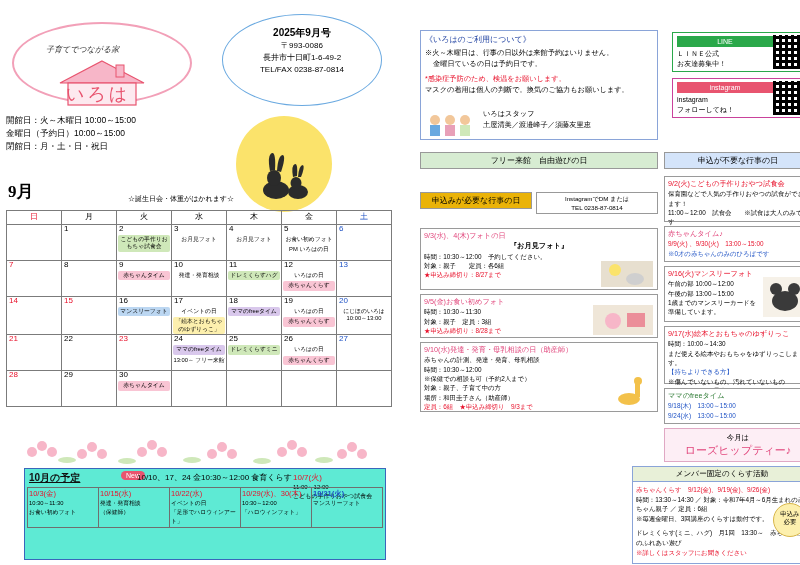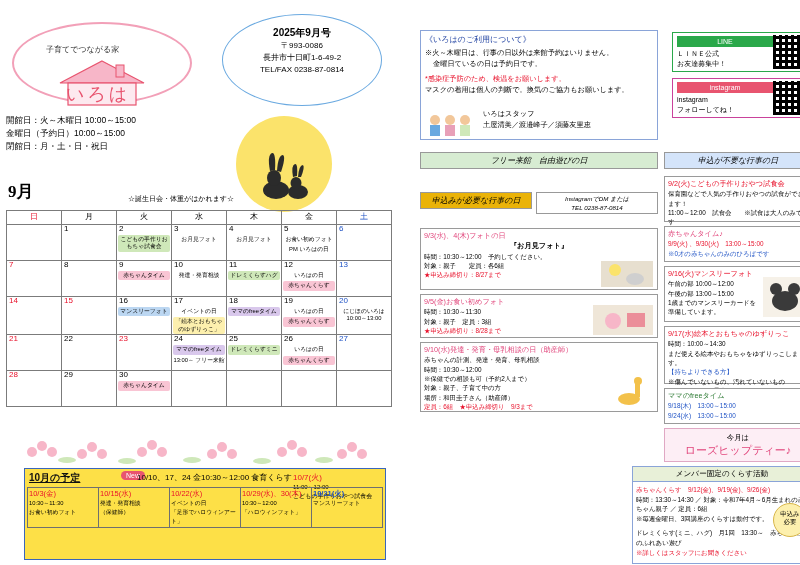--- a/index.html
+++ b/index.html
@@ -16,21 +16,21 @@
   .page { position: relative; width:800px; height:565px; }
 
   
   .left { position:absolute; left:4px; top:4px; width:392px; height:557px; }
 
   .header-box { position:relative; height:140px; }
   .oval {
     position:absolute; left:8px; top:18px; width:180px; height:82px;
     border:2px solid #f2a0b8; border-radius:50%;
   }
-  .tagline { position:absolute; left:42px; top:40px; font-size:8px; color:#333; }
+  .tagline { position:absolute; left:42px; top:40px; font-size:8px; color:#333;font-style:italic; }
   .logo-house { position:absolute; left:52px; top:55px; width:92px; height:48px; }
   .logo-text {
     position:absolute; left:62px; top:78px; font-size:18px; color:#e8546f;
     letter-spacing:3px; font-family:"Liberation Serif", serif;
   }
   .addr-circle {
     position:absolute; left:218px; top:10px; width:160px; height:92px;
     border:1.5px solid #6aa9e0; border-radius:50%;
     text-align:center; padding-top:10px; line-height:1.5; font-size:8px;
   }
@@ -67,21 +67,21 @@
   .pill-pink { background:#f9c5d4; }
   .pill-green { background:#cfe8b9; }
   .pill-blue { background:#bcd7f2; }
   .pill-yellow { background:#fdf0ae; }
   .pill-purple { background:#d9c8ec; }
   .pill-plain { background:transparent; }
 
   
   .oct-box {
     position:absolute; left:20px; top:464px; width:362px; height:92px;
-    border:1px solid #3a66bb; background:#fde047;
+    border:1px solid #3a66bb; background:#5eead4;
   }
   .oct-title { position:absolute; left:4px; top:2px; font-size:10px; font-weight:bold; text-decoration:underline; color:#111; }
   .newbadge {
     position:absolute; left:96px; top:2px; font-size:7px; color:#fff; background:#e8546f;
     border-radius:7px; padding:1px 5px;
   }
   .oct-line1 { position:absolute; left:112px; top:3px; font-size:8px; }
   .oct-line2 { position:absolute; left:268px; top:3px; font-size:8px; color:#e8102a; }
   table.oct { position:absolute; left:2px; top:18px; border-collapse:collapse; width:356px; }
   table.oct td { border:1px solid #6f6f6f; width:71px; height:33px; vertical-align:top; font-size:5.8px; padding:1px; }
@@ -110,21 +110,21 @@
   }
   .qr { width:34px; height:34px; background:
       repeating-linear-gradient(0deg,#000 0 3px,#fff 3px 6px),
       repeating-linear-gradient(90deg,#000 0 3px,transparent 3px 6px);
       background-blend-mode:multiply; }
   .svc-label { font-size:7px; line-height:1.4; }
   .svc-green { background:#2aa84a; color:#fff; text-align:center; font-size:7px; padding:2px 0; }
   .svc-pink { background:#e8546f; color:#fff; text-align:center; font-size:7px; padding:2px 0; }
 
   .col-head {
-    text-align:center; font-size:8px; padding:2px 0; border:1px solid #999;font-style:italic;
+    text-align:center; font-size:8px; padding:2px 0; border:1px solid #999;
   }
   .hd-free { position:absolute; left:2px; top:148px; width:238px; background:#d7ecd2; }
   .hd-need { position:absolute; left:2px; top:188px; width:112px; background:#eab308; }
   .hd-instagram { position:absolute; left:118px; top:188px; width:122px; background:#ffffff; font-size:6.2px; }
   .hd-noneed { position:absolute; left:246px; top:148px; width:148px; background:#d4e4fa; }
 
   .box { position:absolute; border:1px solid #9a9a9a; background:#fff; font-size:6.4px; line-height:1.45; padding:2px 3px; }
   .box .t { font-size:7.2px; }
   .pink-t { color:#e1457b; }
   .red-t { color:#e8102a; }

